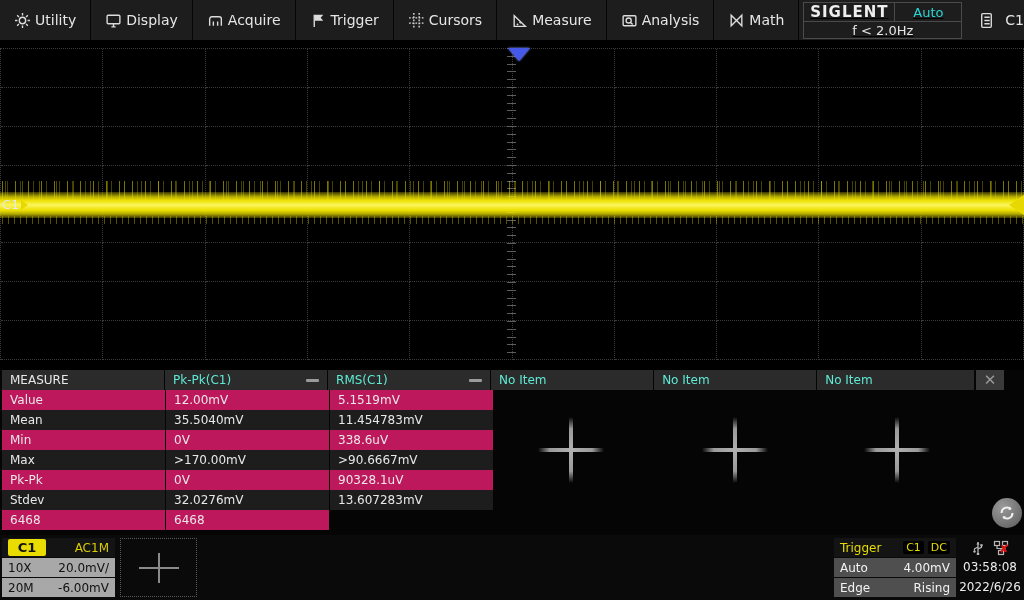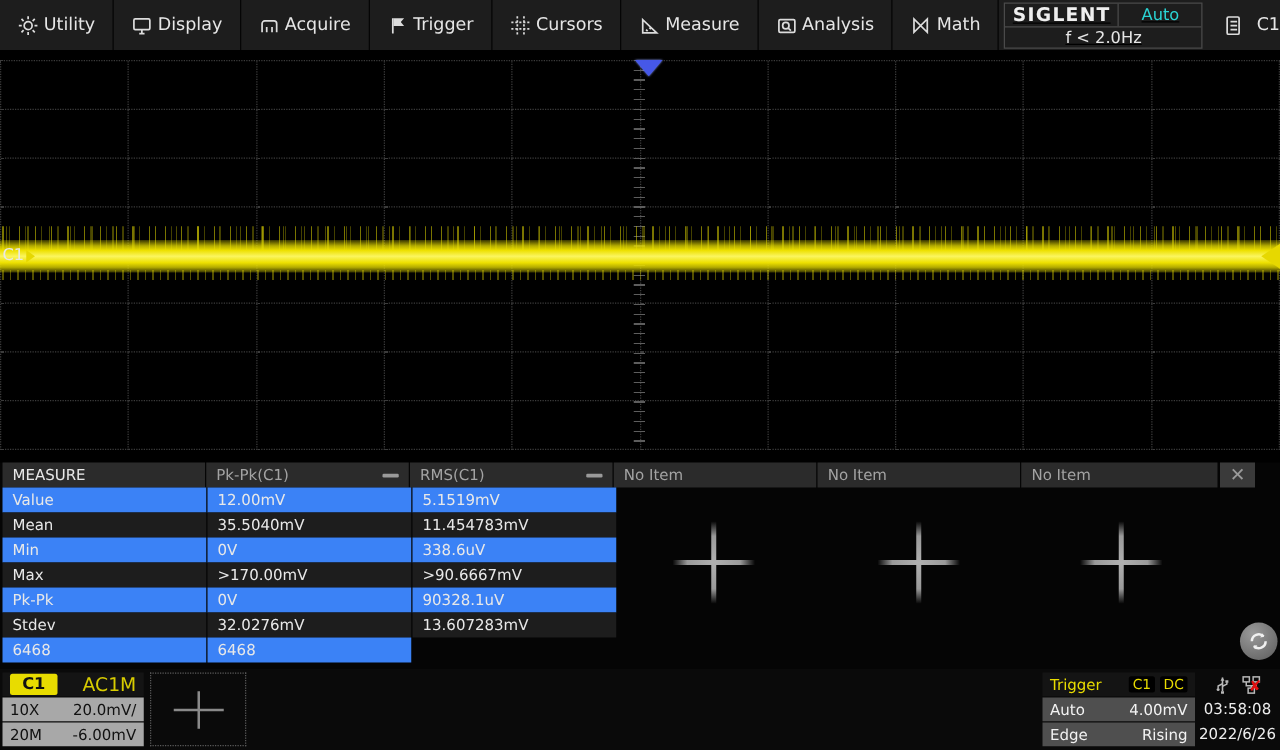--- a/index.html
+++ b/index.html
@@ -56,30 +56,30 @@
                display:flex; align-items:center; gap:2px; }
   .ch-marker .arr { width:0; height:0; border-top:5px solid transparent; border-bottom:5px solid transparent;
                     border-left:7px solid #e6d800; }
   .trig-level { position:absolute; right:0; top:155px; width:0; height:0;
                 border-top:10px solid transparent; border-bottom:10px solid transparent;
                 border-right:15px solid #e6d800; }
 
   
   .measure { position:absolute; left:2px; top:370px; width:1002px; height:160px; font-size:12px; }
   .m-header { display:flex; height:20px; }
-  .m-hcell { width:163px; background:#2b2b2b; color:#a3a3a3; display:flex; align-items:center;
+  .m-hcell { width:163px; background:#2b2b2b; color:#5eead4; display:flex; align-items:center;
              padding:0 8px; margin-right:1px; }
   .m-hcell.first { color:#e8e8e8; }
   .m-hcell .sp { flex:1; }
   .minus-btn { width:13px; height:3px; background:#9a9a9a; border-radius:1px; }
   .m-close { width:28px; height:20px; background:#3a3a3a; color:#9a9a9a; font-size:15px;
              display:flex; align-items:center; justify-content:center; margin-left:1px; }
   .m-row { display:flex; height:20px; }
   .m-cell { width:163px; color:#e8e8e8; display:flex; align-items:center; padding:0 8px; margin-right:1px; }
-  .m-row.odd .m-cell { background:#3b82f6; }
+  .m-row.odd .m-cell { background:#be185d; }
   .m-row.even .m-cell { background:#1d1d1d; }
 
   .big-plus { position:absolute; width:66px; height:66px; }
   .big-plus .h { position:absolute; left:0; top:31px; width:66px; height:4px;
       background:linear-gradient(90deg, transparent, #9a9a9a 18%, #b0b0b0 50%, #9a9a9a 82%, transparent); }
   .big-plus .v { position:absolute; left:31px; top:0; width:4px; height:66px;
       background:linear-gradient(180deg, transparent, #9a9a9a 18%, #b0b0b0 50%, #9a9a9a 82%, transparent); }
 
   .refresh-btn { position:absolute; left:992px; top:498px; width:30px; height:30px; border-radius:50%;
       background:radial-gradient(circle at 35% 30%, #9a9a9a, #6e6e6e 70%, #585858);
@@ -88,21 +88,21 @@
   
   .bottombar { position:absolute; left:0; top:535px; width:1024px; height:65px; background:#0a0a0a; font-size:12px; }
   .panel-hdr { height:19px; display:flex; align-items:center; padding:0 6px; background:#141414; color:#e6e6e6; }
   .gray-row { height:19px; display:flex; align-items:center; justify-content:space-between;
               padding:0 6px; background:#4f4f4f; color:#f2f2f2; margin-top:1px; }
 
   .ch-box { position:absolute; left:2px; top:3px; width:113px; height:59px; }
   .ch-box .hdr { background:#141414; }
   .c1-badge { background:#e8dc00; color:#111; font-weight:bold; width:38px; height:17px;
               display:flex; align-items:center; justify-content:center; border-radius:2px; font-size:13px; }
-  .coupling { margin-left:auto; color:#d8cc00; font-size:15px; }
+  .coupling { margin-left:auto; color:#d8cc00; font-size:12px; }
   .ch-box .gray-row { background:#a8a8a8; color:#111; }
 
   .add-box { position:absolute; left:120px; top:3px; width:77px; height:59px; border:1px dotted #5a5a5a; }
   .add-box .h { position:absolute; left:18px; top:28px; width:40px; height:2px; background:#8a8a8a; }
   .add-box .v { position:absolute; left:37px; top:14px; width:2px; height:30px; background:#8a8a8a; }
 
   .tb-panel { position:absolute; left:694px; top:3px; width:137px; }
   .trg-panel { position:absolute; left:834px; top:3px; width:122px; }
   .trg-panel .panel-hdr { color:#e8dc00; }
   .hdr-badge { background:#000; color:#e8dc00; font-size:11px; padding:0 3px; margin-left:4px; border-radius:2px; }

